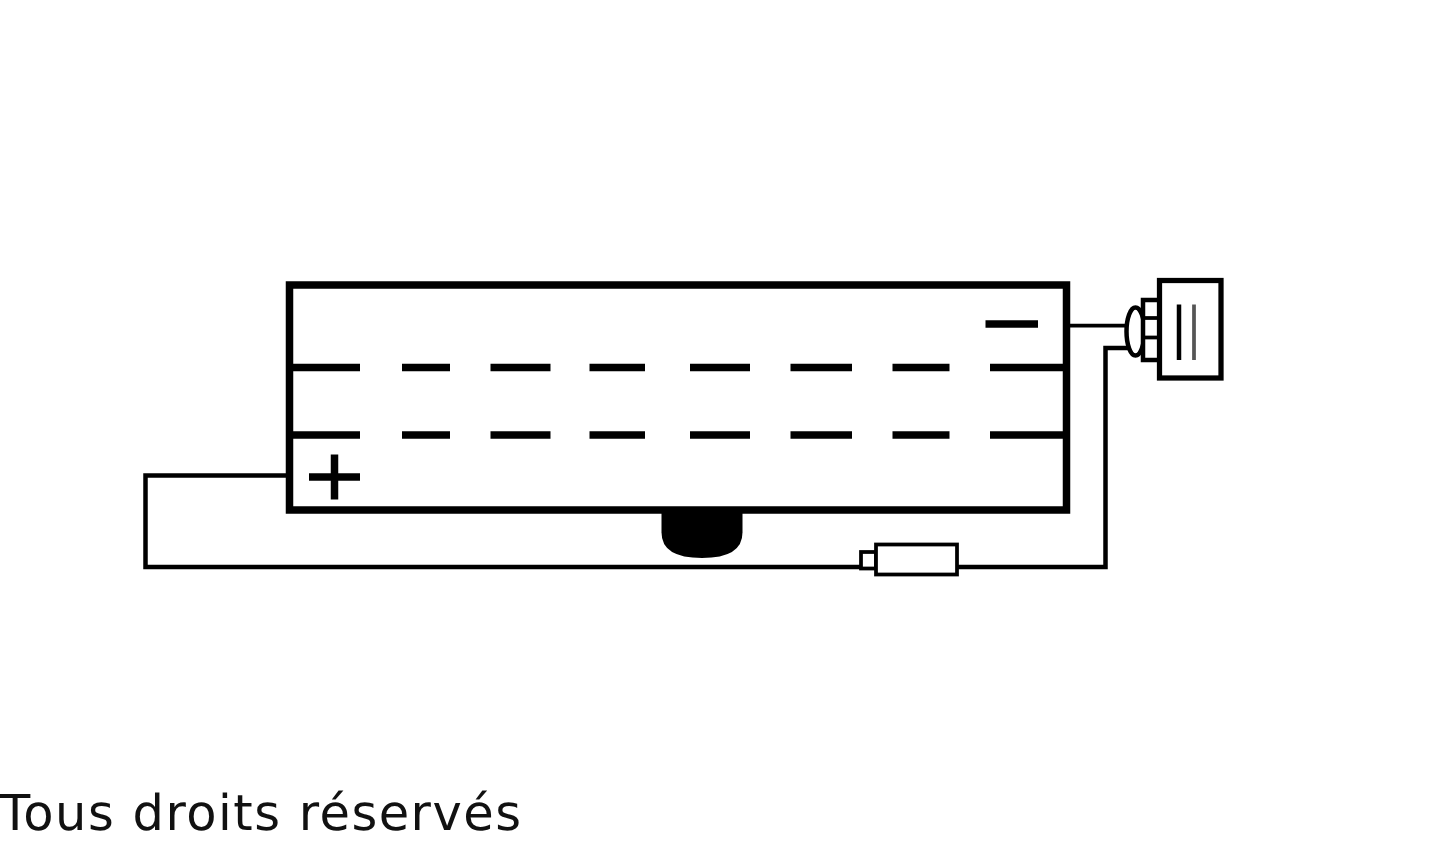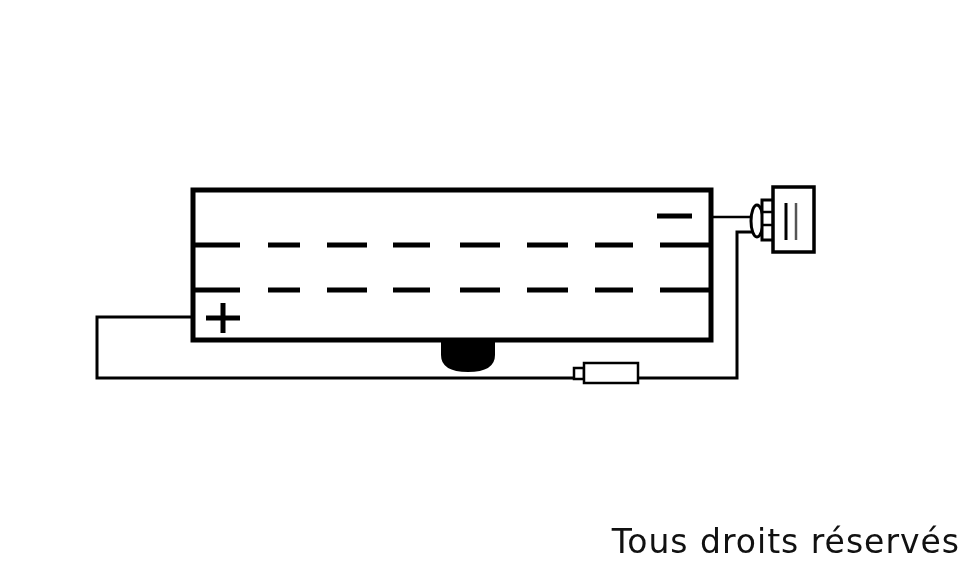--- a/index.html
+++ b/index.html
@@ -1,20 +1,20 @@
 <!DOCTYPE html>
 <html><head>
 <meta charset="utf-8">
 <style>
   html, body { margin: 0; padding: 0; background: #ffffff; }
   body { width: 960px; height: 567px; position: relative; overflow: hidden; }
   #diagram { position: absolute; left: 0; top: 0; }
   .caption {
     position: absolute; left: 0; width: 960px; top: 522px;
-    text-align: right;
+    text-align: left;
     font-family: "DejaVu Sans", sans-serif;
     font-size: 33px; letter-spacing: 1px; color: #111;
   }
 </style>
 </head>
 <body>
 
 <svg id="diagram" width="960" height="567" viewBox="0 0 960 567" xmlns="http://www.w3.org/2000/svg">
 
   <rect x="193" y="190" width="518" height="150" fill="#fff" stroke="#000" stroke-width="5"></rect>

